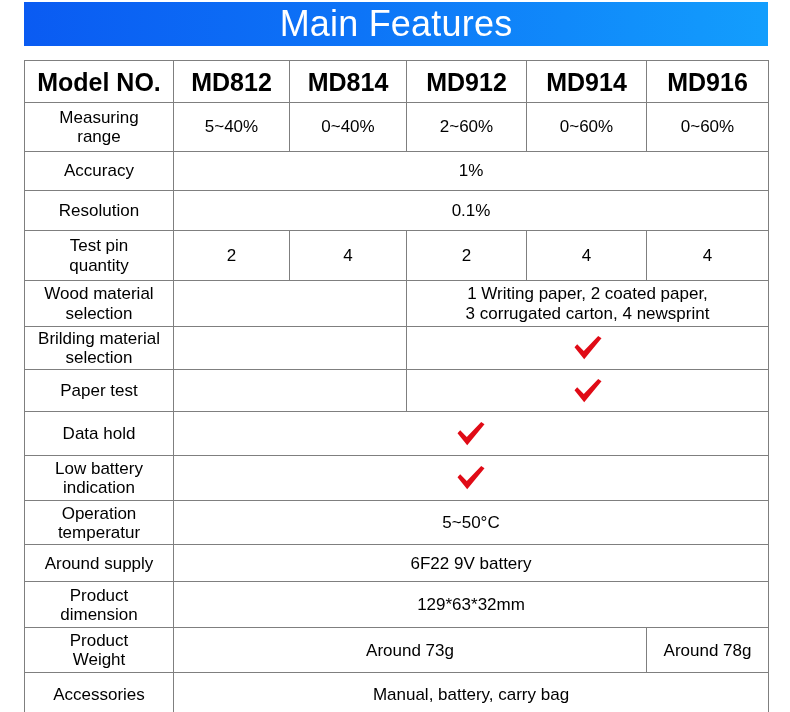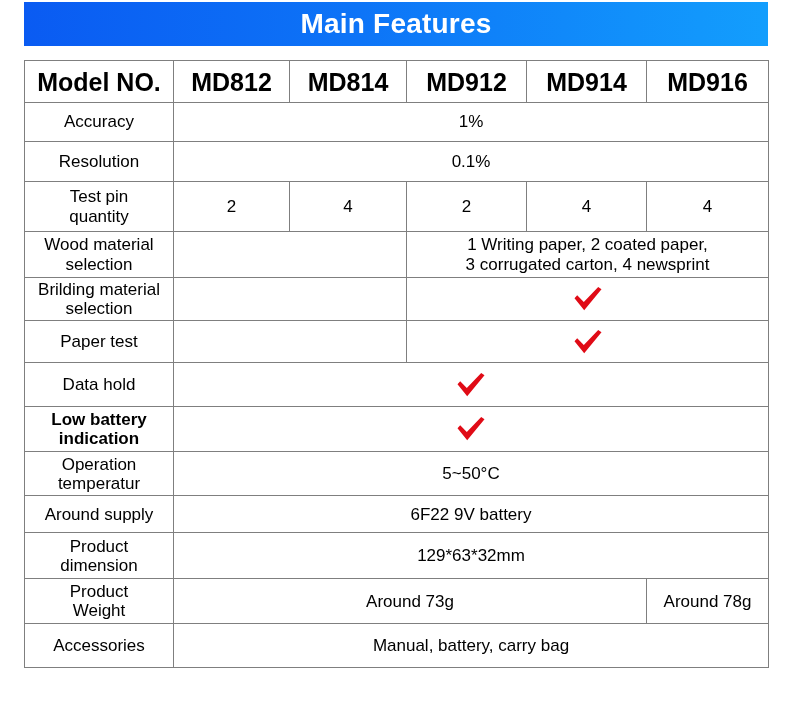--- a/index.html
+++ b/index.html
@@ -31,22 +31,22 @@
     width: 744px;
     height: 44px;
     background: linear-gradient(90deg, #0a5bf2 0%, #0d74f7 45%, #139efd 100%);
     display: flex;
     align-items: center;
     justify-content: center;
     box-sizing: border-box;
   }
   .banner-title {
     color: #ffffff;
-    font-size: 28px;
-    font-weight: bold;
+    font-size: 36px;
+    font-weight: normal;
     letter-spacing: 0.2px;
     line-height: 1;
   }
 
   
   table.spec {
     position: absolute;
     left: 24px;
     top: 60px;
     width: 744px;
@@ -83,21 +83,21 @@
 
   
   tr.r-measuring td { height: 49px; }
   tr.r-accuracy td  { height: 39px; margin-left: 29px; }
   tr.r-resolution td{ height: 40px; margin-left: 48px; }
   tr.r-testpin td   { height: 50px; }
   tr.r-wood td      { height: 46px; }
   tr.r-brilding td  { height: 43px; }
   tr.r-papertest td { height: 42px; }
   tr.r-datahold td  { height: 44px; margin-left: 32px; }
-  tr.r-lowbatt td   { height: 45px; font-weight: bold; }
+  tr.r-lowbatt td   { height: 45px; }
   tr.r-optemp td    { height: 44px; }
   tr.r-power td     { height: 37px; }
   tr.r-dim td       { height: 46px; }
   tr.r-weight td    { height: 45px; }
   tr.r-acc td       { height: 44px; }
 
   .multiline { white-space: pre-line; }
 
   
   .check {
@@ -134,20 +134,29 @@
 
       <tr class="header-row">
         <td>Model NO.</td>
         <td>MD812</td>
         <td>MD814</td>
         <td>MD912</td>
         <td>MD914</td>
         <td>MD916</td>
       </tr>
 
+      <tr class="r-measuring">
+        <td class="multiline">Measuring
+range</td>
+        <td>5~40%</td>
+        <td>0~40%</td>
+        <td>2~60%</td>
+        <td>0~60%</td>
+        <td>0~60%</td>
+      </tr>
 
       <tr class="r-accuracy">
         <td>Accuracy</td>
         <td colspan="5">1%</td>
       </tr>
 
       <tr class="r-resolution">
         <td>Resolution</td>
         <td colspan="5">0.1%</td>
       </tr>

